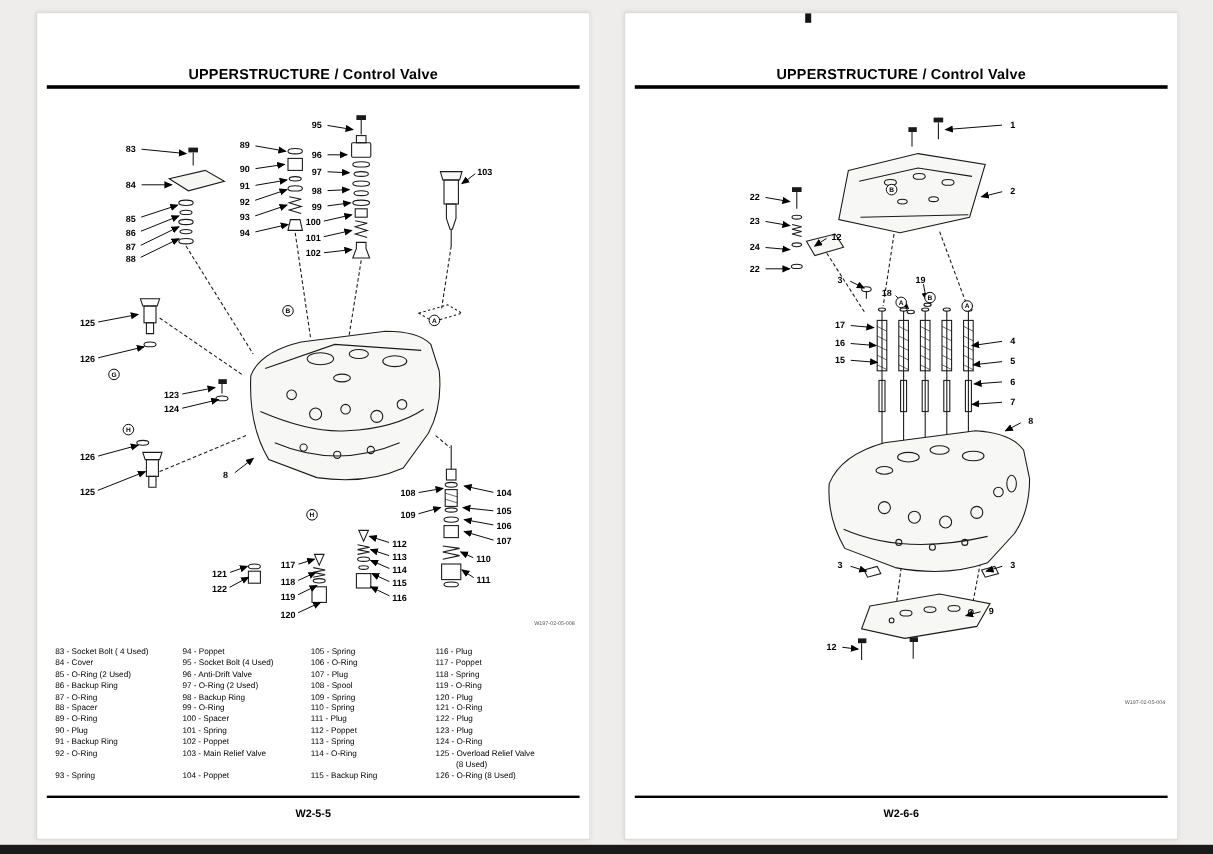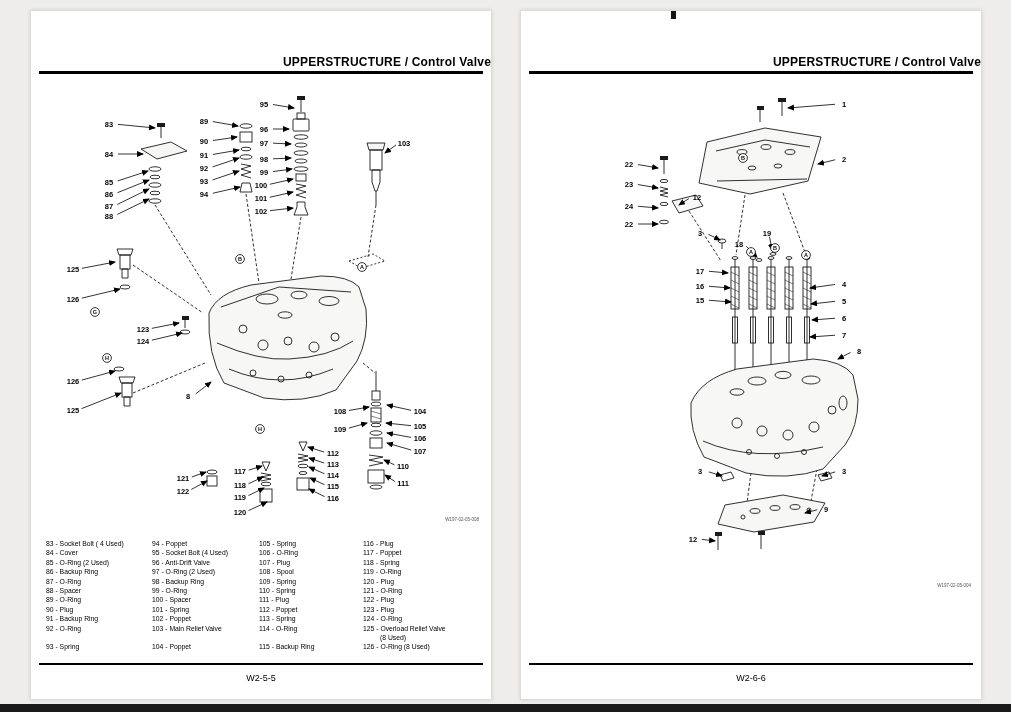--- a/index.html
+++ b/index.html
@@ -18,21 +18,21 @@
     height:690px;
     background:#ffffff;
     box-shadow:0 0 4px rgba(0,0,0,0.12);
     border:1px solid #dcdcd8;
   }
   .page-left { left:30px; }
   .page-right { left:520px; }
   .page-title {
     position:absolute;
     top:44px; left:0; right:0;
-    text-align:right;
+    text-align:center;
     font-size:12px;
     font-weight:bold;
     letter-spacing:0.2px;
     z-index:3;
   }
   .title-rule {
     position:absolute;
     top:60px; left:8px; right:8px;
     height:3px;
     background:#000;
@@ -43,21 +43,21 @@
     bottom:34px; left:8px; right:8px;
     height:2px;
     background:#000;
     z-index:3;
   }
   .page-number {
     position:absolute;
     bottom:16px; left:0; right:0;
     text-align:center;
     font-size:9px;
-    font-weight:normal;
+    font-weight:bold;
     z-index:3;
   }
   .figure-code {
     position:absolute;
     font-size:4.5px;
     color:#555;
     z-index:3;
   }
   .fig-left { top:506px; right:12px; }
   .fig-right { top:572px; right:10px; }

